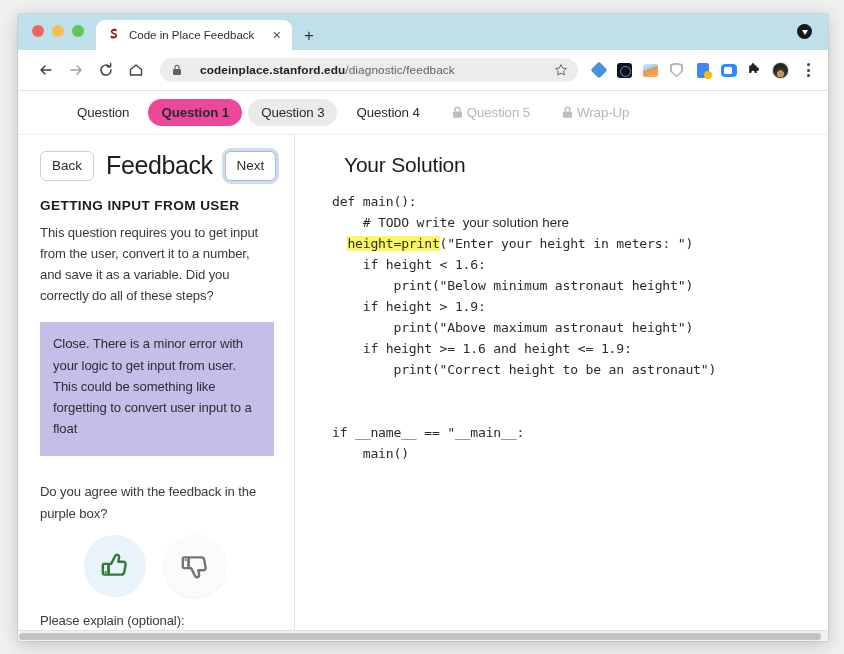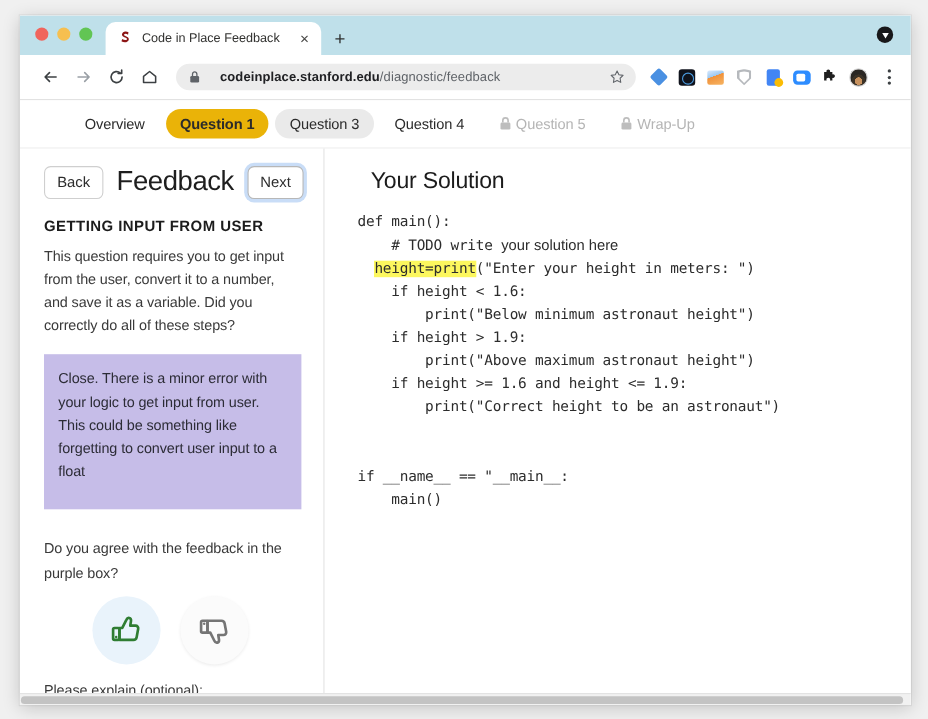--- a/index.html
+++ b/index.html
@@ -216,30 +216,31 @@
   .navtab {
     font-size: 13.3px;
     color: #2b2b2b;
     padding: 6px 13px;
     border-radius: 14px;
     white-space: nowrap;
     cursor: pointer;
     display: flex; align-items: center; gap: 4px;
     letter-spacing: -0.1px;
   }
-  .navtab.active { background: #eab308; font-weight: 700; }
+  .navtab.active { background: #ec4899; font-weight: 700; }
   .navtab.hover  { background: #eaeaea; }
   .navtab.locked { color: #b5b5b5; cursor: default; }
   .navtab.locked svg { flex: 0 0 auto; }
 
   .columns {
     flex: 1 1 auto;
     display: flex;
     min-height: 0;
     position: relative;
+    gap: 7px;
   }
 
   
   .left-col {
     width: 277px;
     flex: 0 0 277px;
     padding: 16px 20px 0 22px;
     border-right: 1px solid #e3e3e3;
     overflow: hidden;
     position: relative;
@@ -280,21 +281,21 @@
   }
   .q-body {
     font-size: 13.1px;
     line-height: 1.62;
     color: #3a3a3a;
     letter-spacing: -0.1px;
   }
   .purple-box {
     margin-top: 16px;
     background: #c6bde8;
-    padding: 11px 13px 24px 13px;
+    padding: 11px 13px 17px 13px;
     font-size: 13.1px;
     line-height: 1.62;
     color: #2c2c36;
     letter-spacing: -0.1px;
   }
   .agree-q {
     margin-top: 25px;
     font-size: 13.1px;
     line-height: 1.62;
     color: #3a3a3a;
@@ -473,21 +474,21 @@
           <i></i>
           <i></i>
         </span>
     </div>
   </div>
 
   <div class="page">
 
     <div class="navtabs">
       <div class="navtab">
-        <span>Overview</span>
+        <span>Question</span>
       </div>
       <div class="navtab active">
         <span>Question 1</span>
       </div>
       <div class="navtab hover">
         <span>Question 3</span>
       </div>
       <div class="navtab">
         <span>Question 4</span>
       </div>

